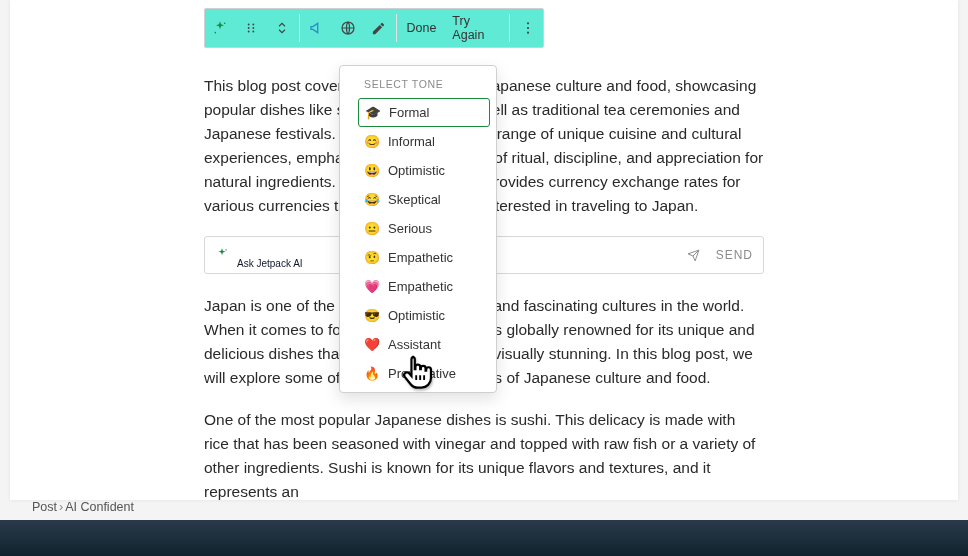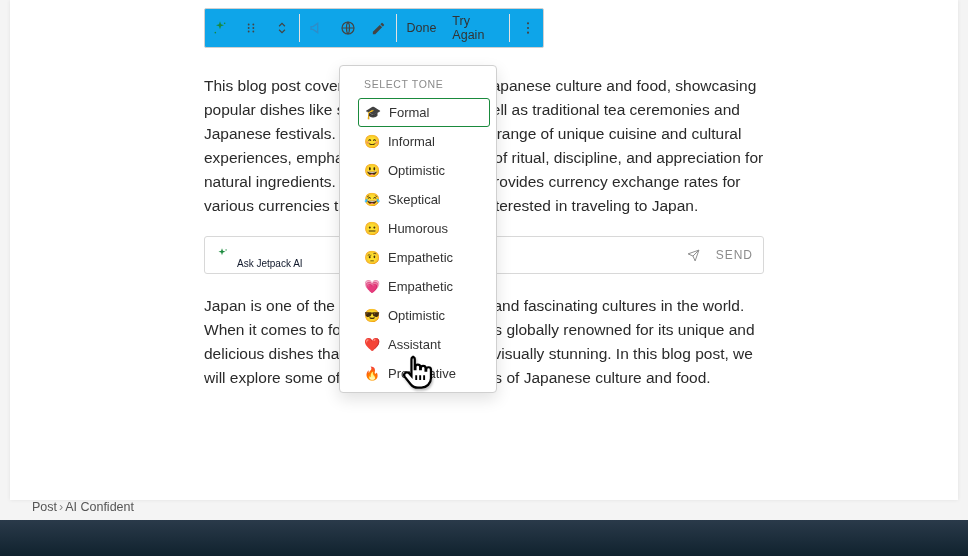--- a/index.html
+++ b/index.html
@@ -24,21 +24,21 @@
     margin: 0 auto;
     position: relative;
   }
   
   .toolbar {
     display: flex;
     align-items: center;
     border: 1px solid #d0d0d0;
     border-radius: 2px;
     height: 40px;
-    background: #0ea5e9;
+    background: #5eead4;
     margin-bottom: 26px;
     width: 340px;
   }
   .toolbar .sep  { width: 1px; height: 28px; background: #e2e2e2; margin: 0 2px; }
   .tbtn {
     width: 34px; height: 34px;
     display: flex; align-items: center; justify-content: center;
     color: #444; cursor: pointer; font-size: 15px;
   }
   .tbtn svg { display:block; }
@@ -203,20 +203,21 @@
         <svg width="13" height="13" viewBox="0 0 24 24" fill="none" stroke="currentColor" stroke-width="1.8">
             <path d="M22 2L11 13"></path>
             <path d="M22 2l-7 20-4-9-9-4 20-7z"></path>
           </svg>
         <span>SEND</span>
       </span>
     </div>
 
     <p class="para">Japan is one of the most culturally vibrant and fascinating cultures in the world. When it comes to food, Japanese cuisine is globally renowned for its unique and delicious dishes that are both healthy and visually stunning. In this blog post, we will explore some of the fascinating aspects of Japanese culture and food.</p>
 
+    <p class="para">One of the most popular Japanese dishes is sushi. This delicacy is made with rice that has been seasoned with vinegar and topped with raw fish or a variety of other ingredients. Sushi is known for its unique flavors and textures, and it represents an</p>
 
   </div>
 
   <div class="dropdown">
     <div class="dd-header">SELECT TONE</div>
     <div id="dd-list">
         <div class="dd-item highlight">
           <span class="emo">🎓</span>
           <span>Formal</span>
         </div>
@@ -227,21 +228,21 @@
         <div class="dd-item">
           <span class="emo">😃</span>
           <span>Optimistic</span>
         </div>
         <div class="dd-item">
           <span class="emo">😂</span>
           <span>Skeptical</span>
         </div>
         <div class="dd-item">
           <span class="emo">😐</span>
-          <span>Humorous</span>
+          <span>Serious</span>
         </div>
         <div class="dd-item">
           <span class="emo">🤨</span>
           <span>Empathetic</span>
         </div>
         <div class="dd-item">
           <span class="emo">💗</span>
           <span>Empathetic</span>
         </div>
         <div class="dd-item">

